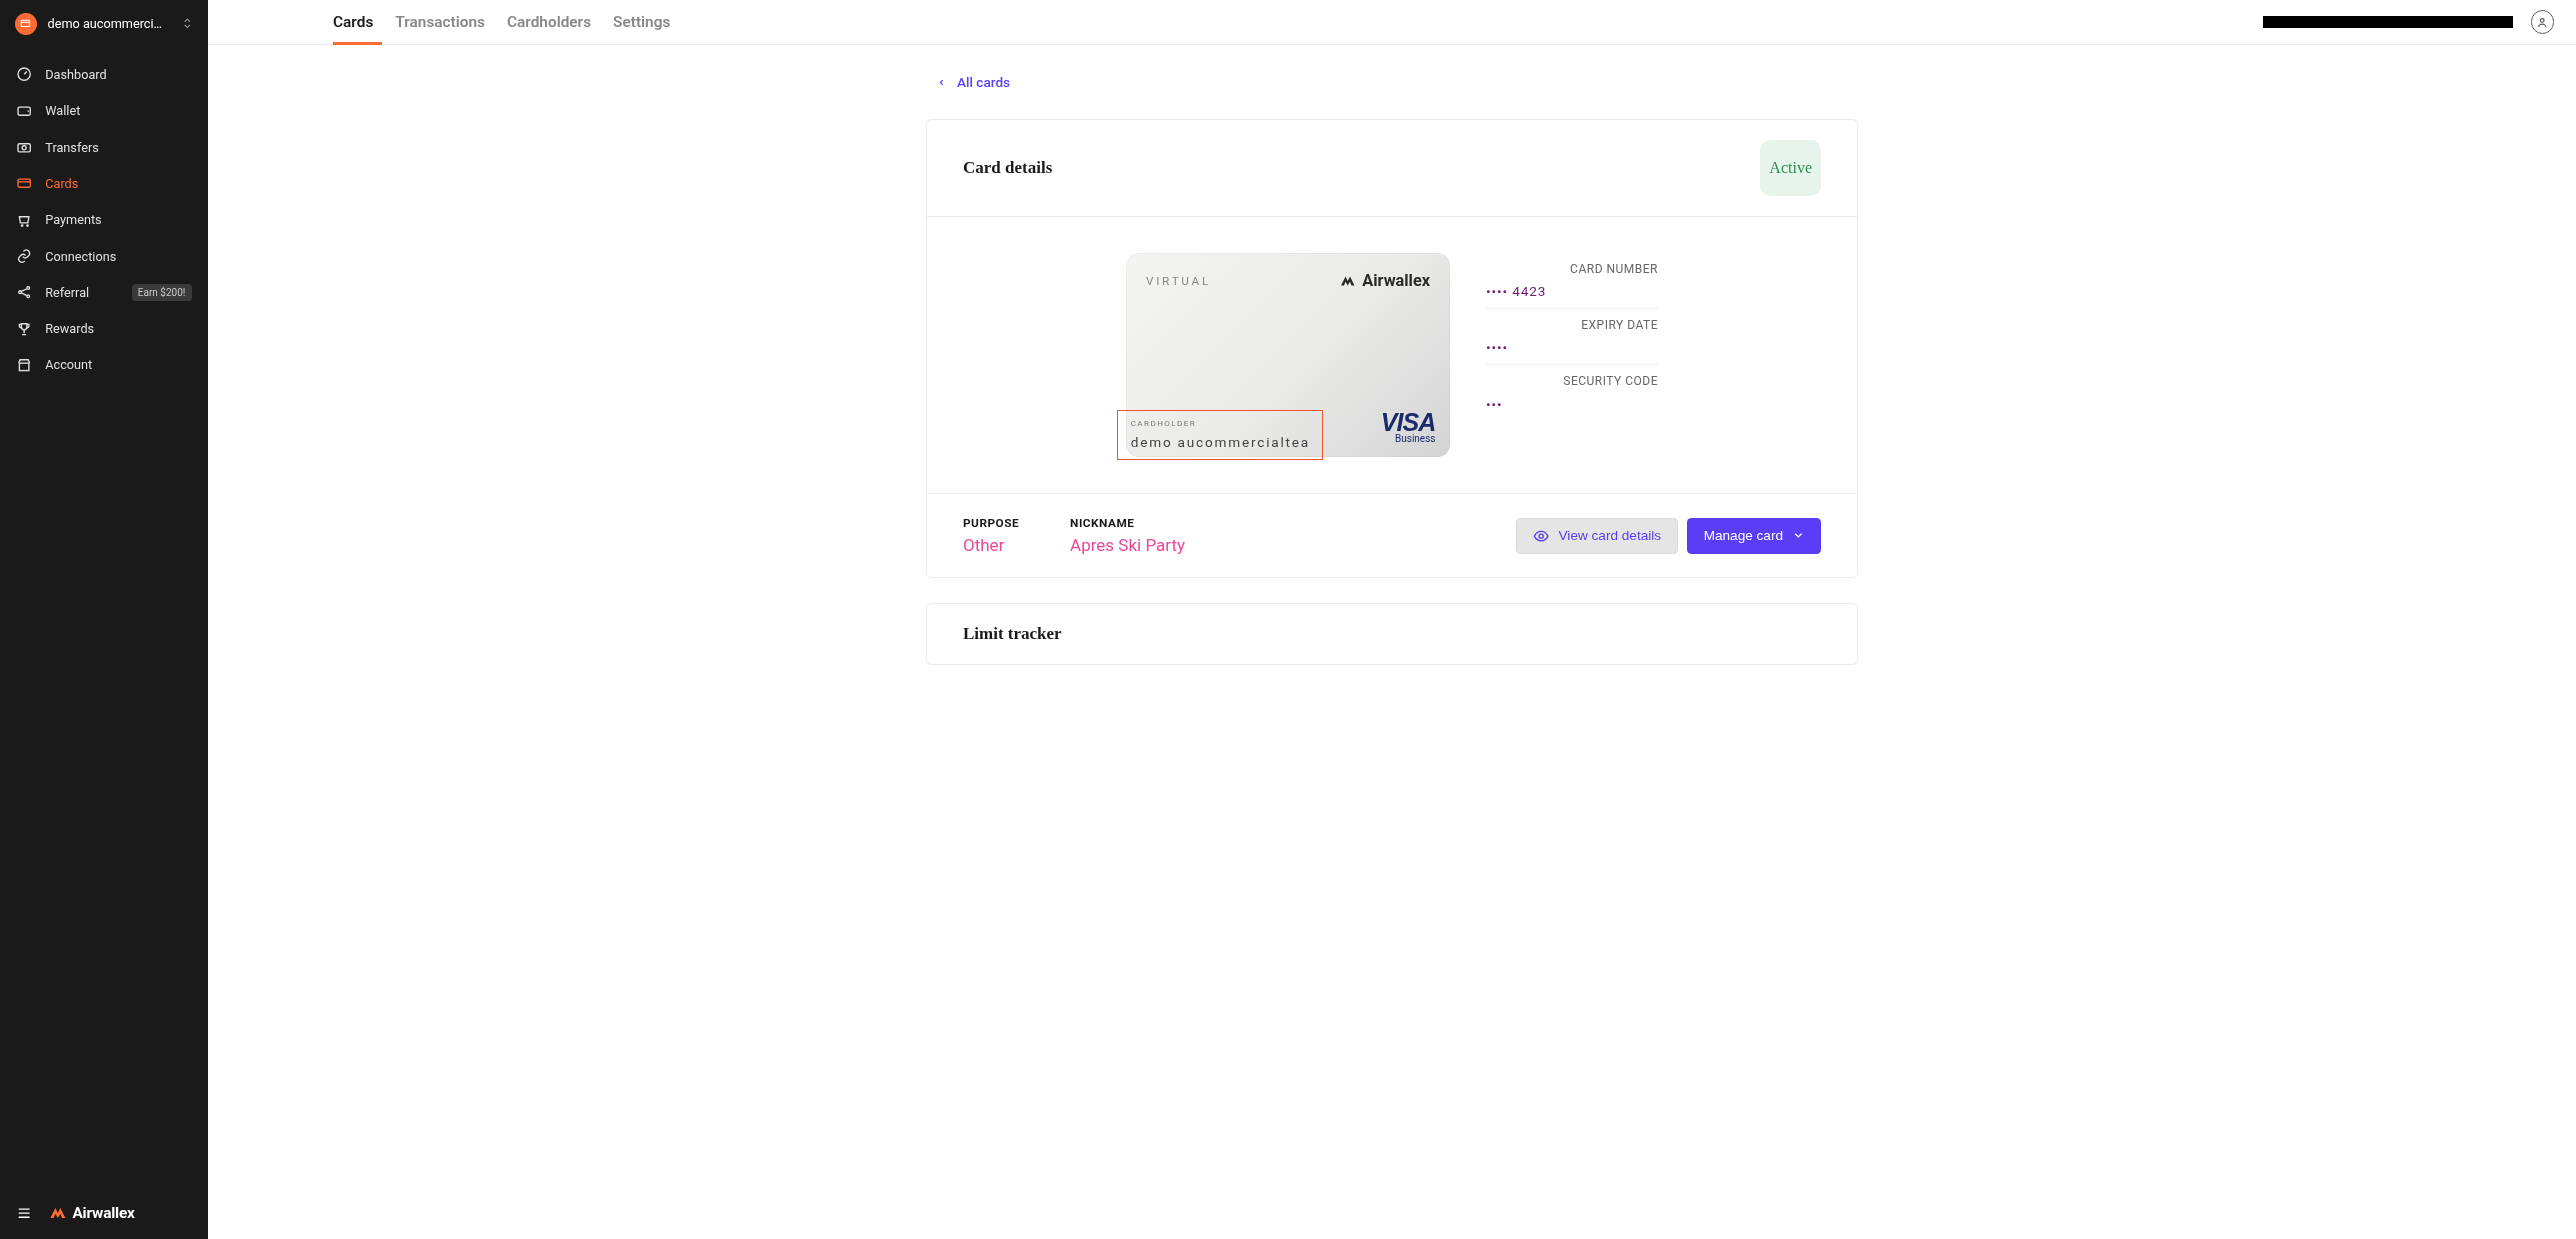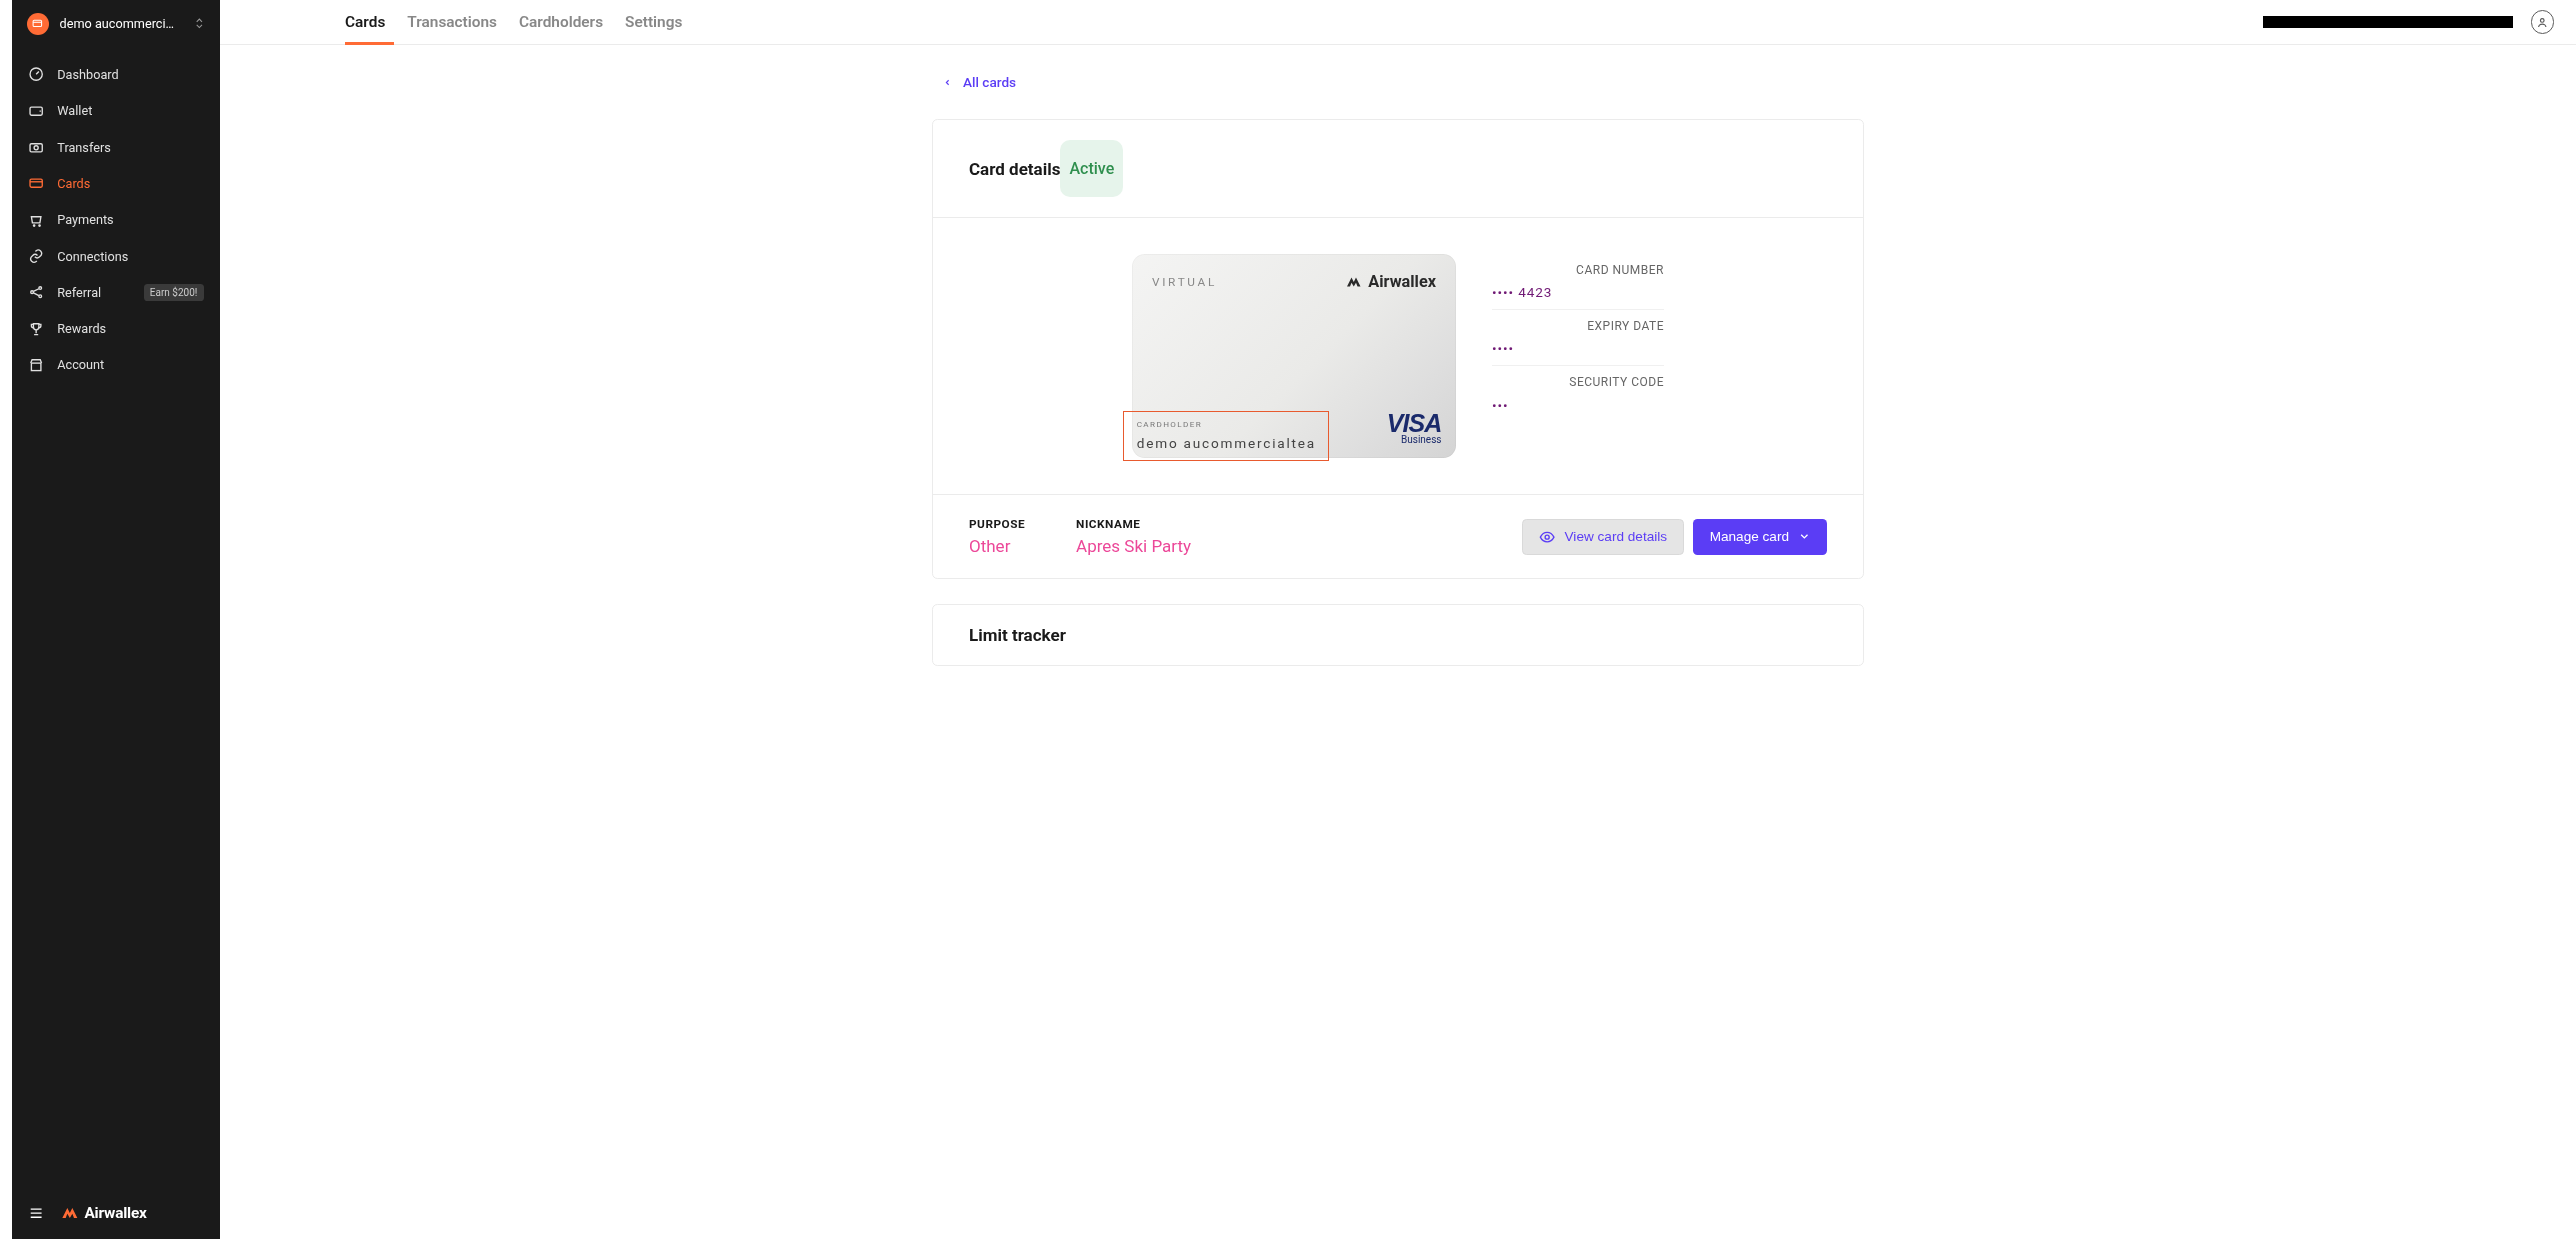--- a/index.html
+++ b/index.html
@@ -2,21 +2,21 @@
 <html style="font-size:14.5px"><head>
   <meta charset="utf-8">
   <style>
     * { margin: 0; padding: 0; box-sizing: border-box; }
     body {
       font-family: -apple-system, BlinkMacSystemFont, "Segoe UI", Roboto, Helvetica, Arial, sans-serif;
       color: #1a1a1a;
       background: #fff;
       overflow: hidden;
     }
-    .app { display: flex; height: 100vh; margin-left: 12px; }
+    .app { display: flex; height: 100vh; }
 
     
     .sidebar {
       width: 208px;
       background: #1a1a1a;
       color: #fff;
       display: flex;
       flex-direction: column;
       flex-shrink: 0;
     }
@@ -129,22 +129,24 @@
 
     .panel {
       border: 0.9px solid #ebebeb;
       border-radius: 5.4px;
       background: #fff;
       margin-bottom: 25px;
     }
     .panel-header {
       display: flex;
       align-items: center;
+      justify-content: space-between;
       padding: 20px 36px;
       border-bottom: 0.9px solid #ebebeb;
+      font-family: Liberation Serif, serif;
     }
     .panel-title { font-size: 17px; font-weight: 700; color: #1a1a1a; }
     .status-pill {
       background: #e6f4eb;
       color: #2f8f4e;
       font-size: 16px;
       font-weight: 500;
       padding: 19px 9px;
       border-radius: 10px;
     }

